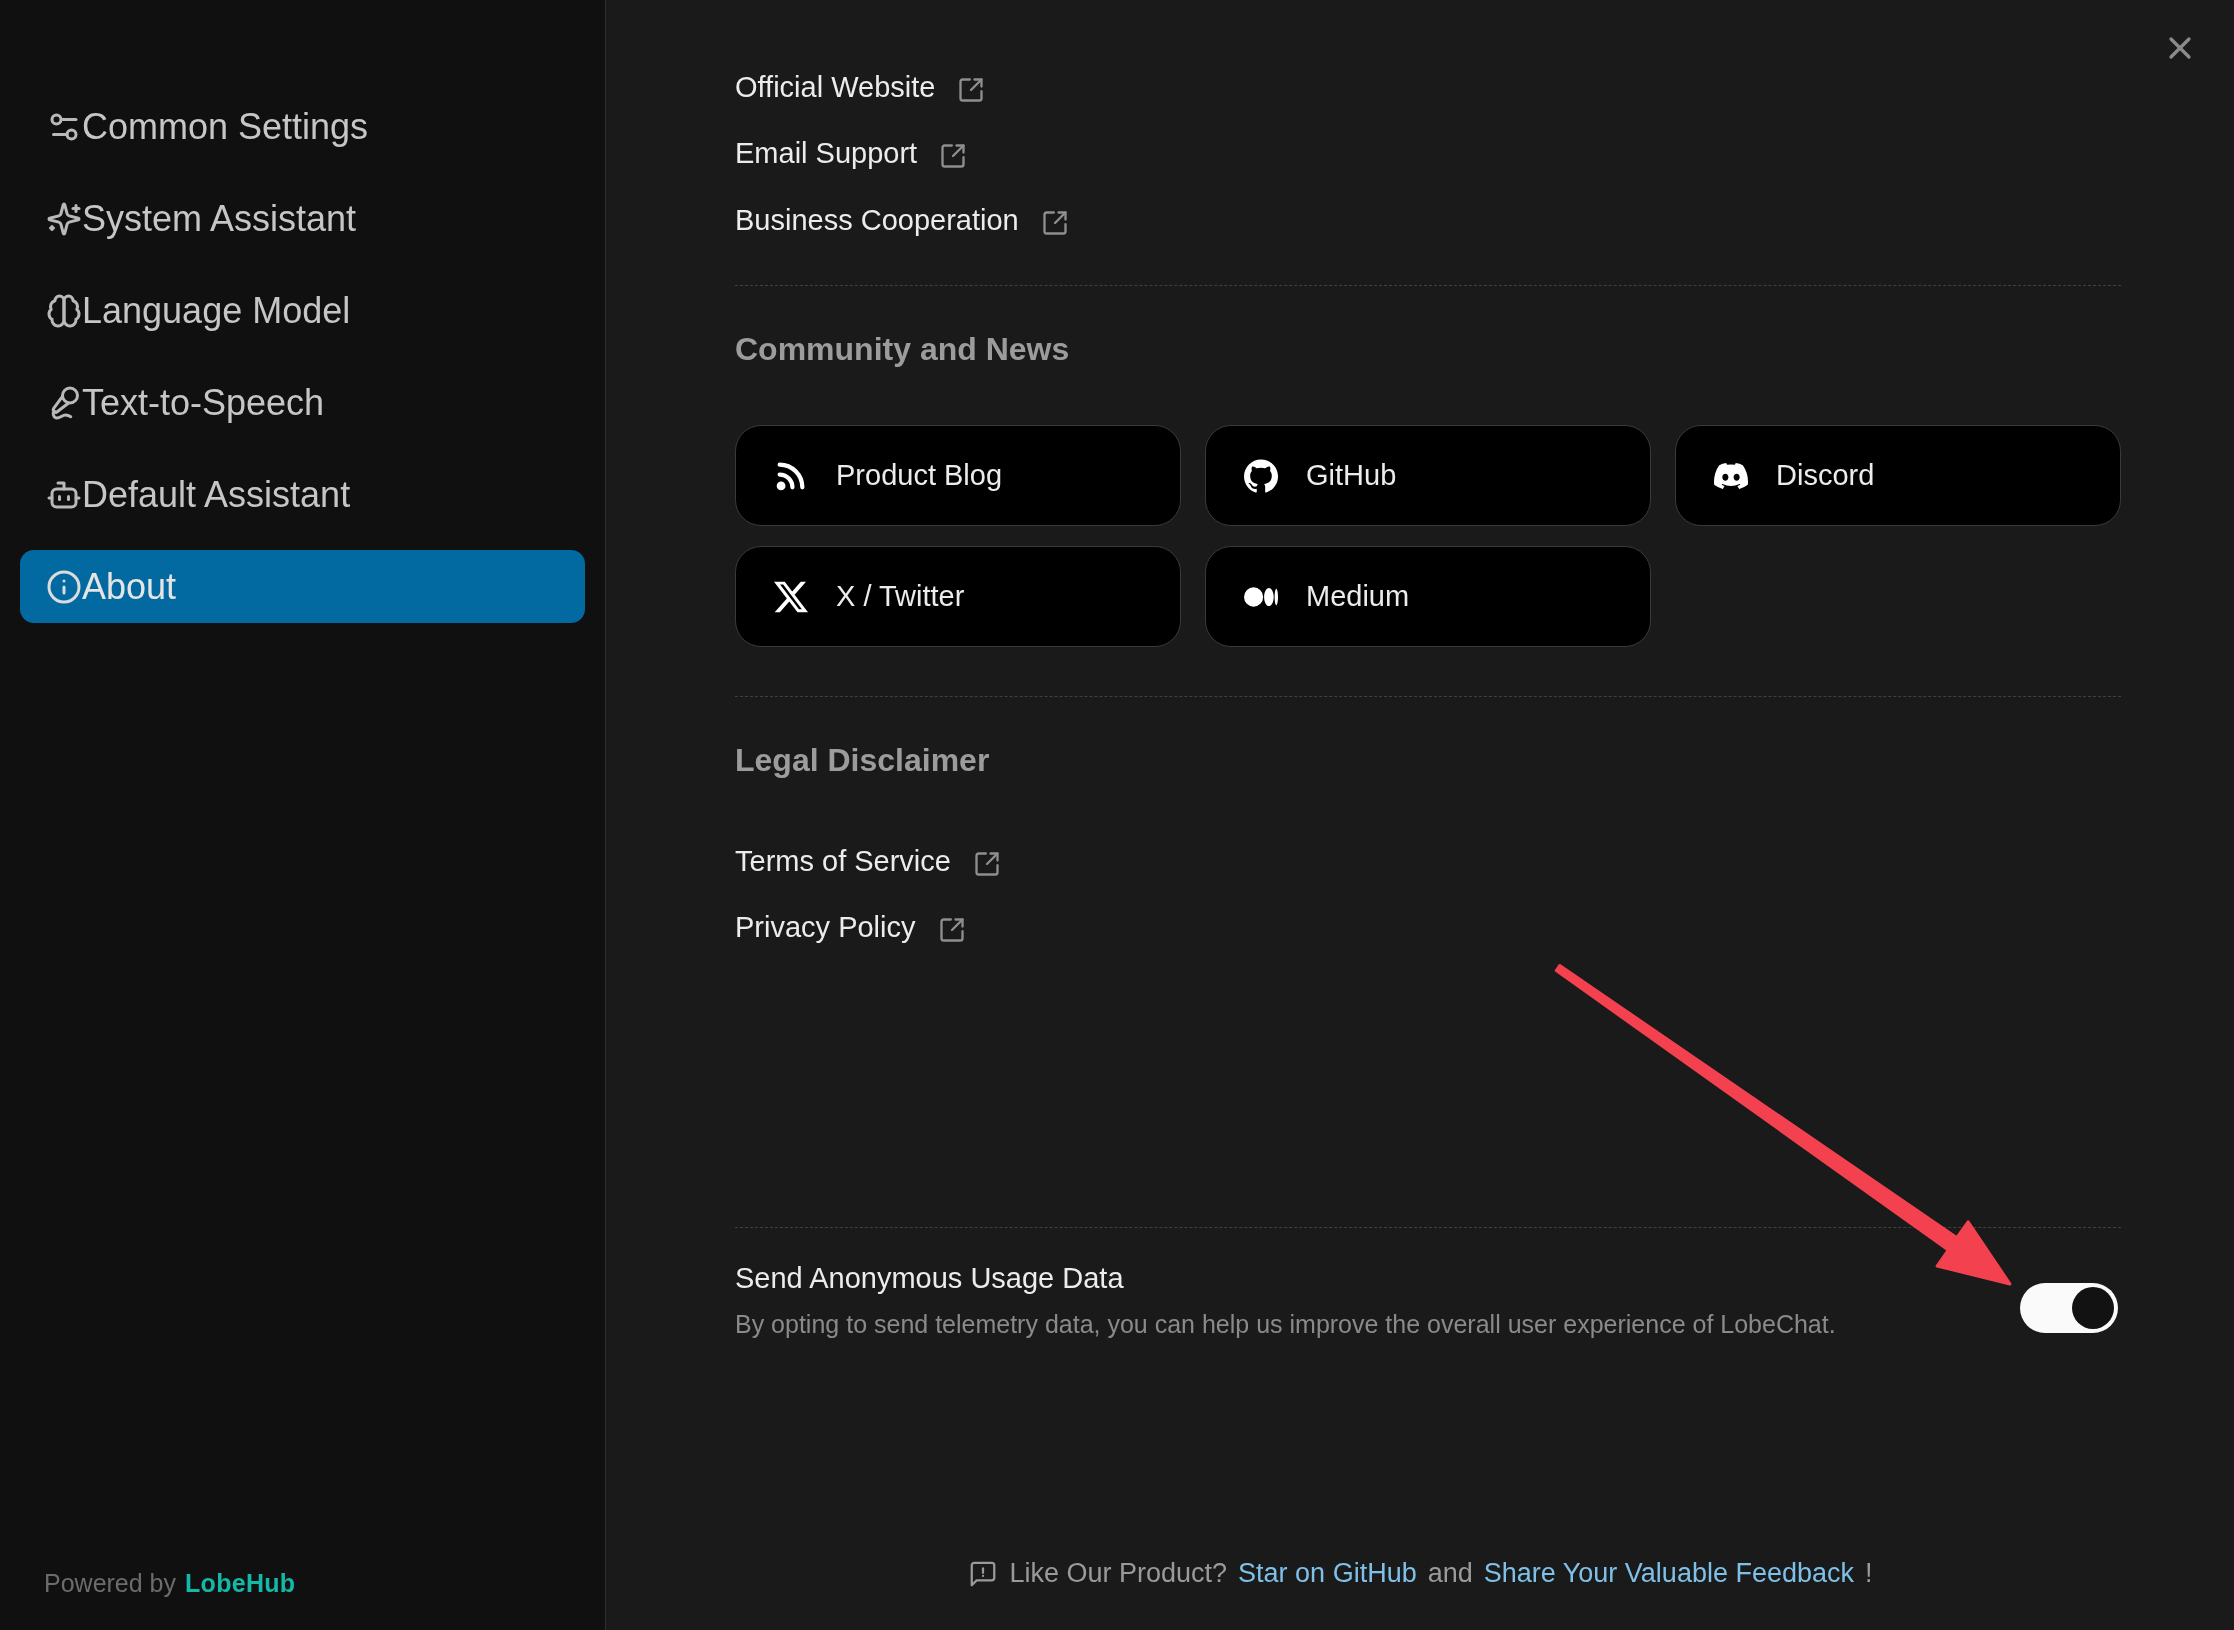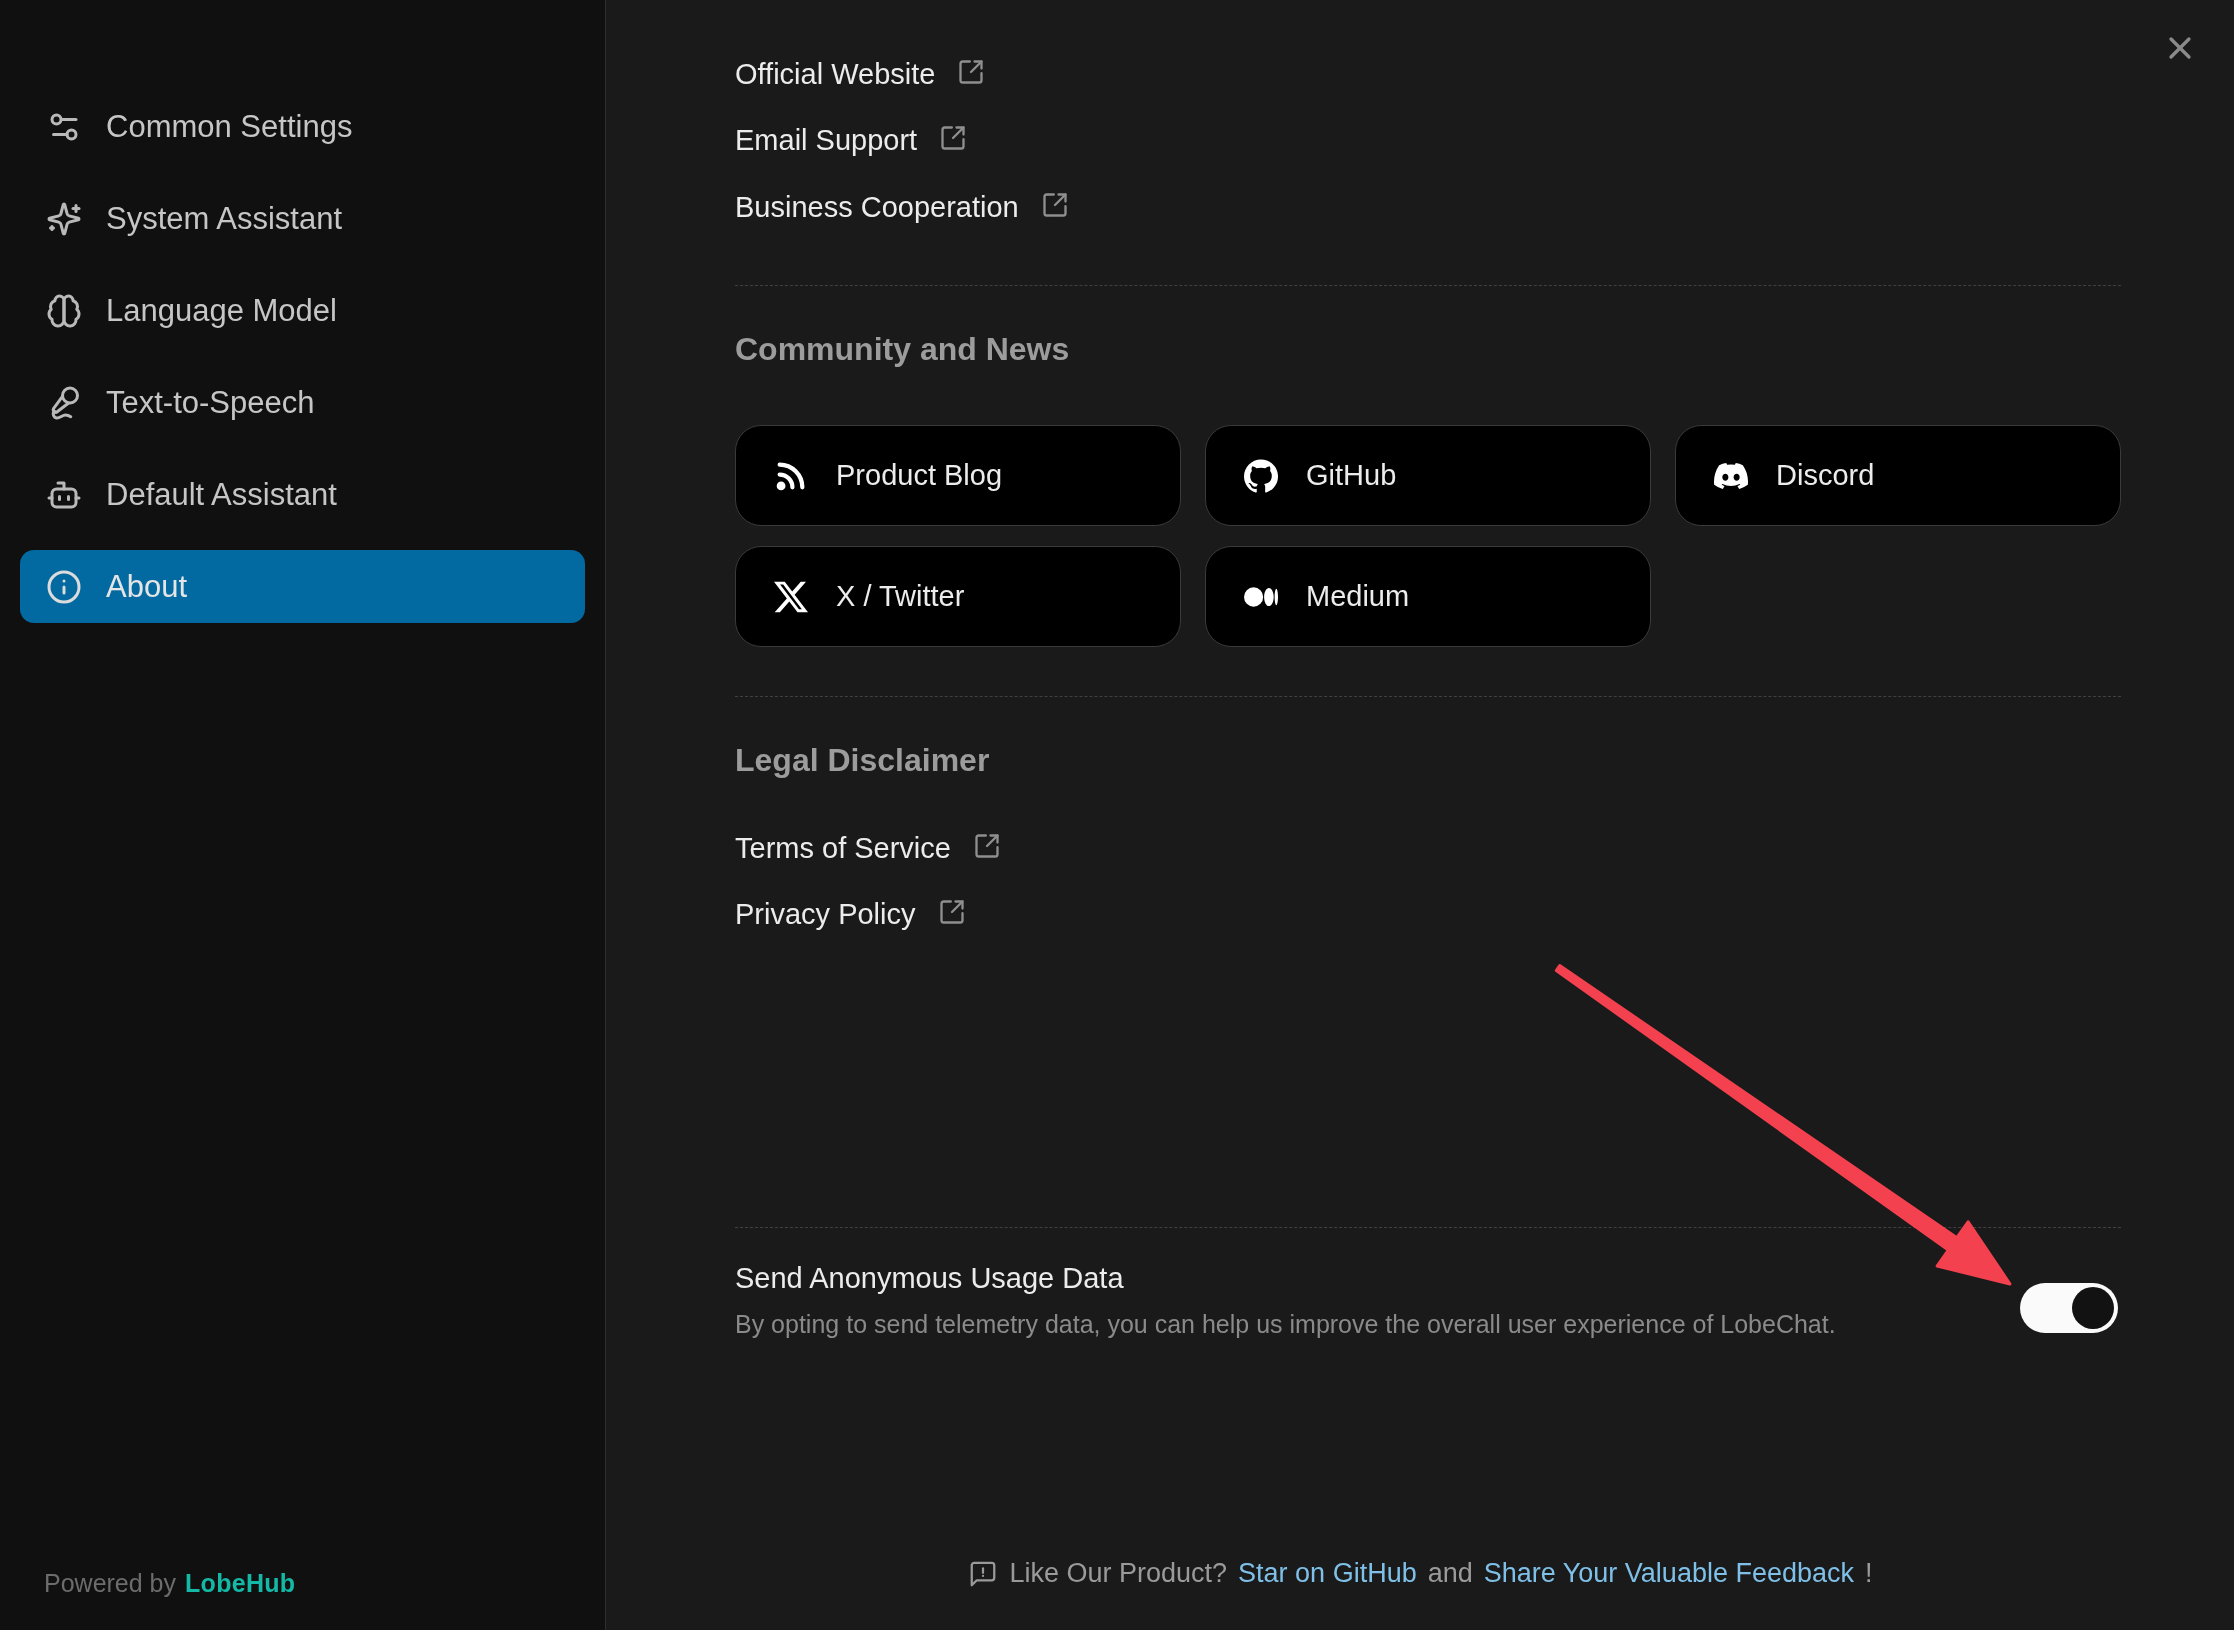--- a/index.html
+++ b/index.html
@@ -18,42 +18,42 @@
   .sidebar {
     position: absolute; left: 0; top: 0; bottom: 0; width: 606px;
     background: #101010;
     border-right: 1px solid #2e2e2e;
   }
   .sidebar-header { padding: 46px 44px 0 44px; }
   .sidebar-title { font-size: 52px; font-weight: 700; color: #fafafa; letter-spacing: -0.5px; }
   .sidebar-subtitle { margin-top: 24px; font-size: 27px; color: #7d7d7d; }
   .sidebar-nav { margin-top: 90px; padding: 0 20px; }
   .nav-item {
-    display: flex; align-items: center; gap: 24px;
+    display: flex; align-items: center; 
     height: 73px; padding-left: 26px; margin-bottom: 19px;
-    border-radius: 14px; color: #c6c6c6; font-size: 31px; cursor: pointer;
+    border-radius: 14px; color: #c6c6c6; font-size: 36px; cursor: pointer;
   }
   .nav-item svg { width: 36px; height: 36px; flex: none; color: #b9b9b9; }
   .nav-item.active { background: #0369a1; color: #e5e5e5; }
   .nav-item.active svg { color: #dcdcdc; }
   .sidebar-footer { position: absolute; left: 44px; bottom: 32px; font-size: 25px; color: #6c6c6c; }
   .sidebar-footer .brand { font-weight: 700; color: #14b8a6; margin-left: 9px; letter-spacing: 0.3px; }
 
   
   .main { position: absolute; left: 607px; top: 0; right: 0; bottom: 0; }
   .content-block { position: absolute; left: 128px; width: 1386px; }
 
   .close-btn { position: absolute; top: 30px; right: 36px; width: 36px; height: 36px; color: #8a8a8a; cursor: pointer; }
   .close-btn svg { width: 36px; height: 36px; }
 
   .section-heading { font-size: 32px; font-weight: 700; color: #9c9c9c; }
   .cut-heading { top: -30px; }
 
   .link-row {
-    display: flex; align-items: flex-start; gap: 22px;
+    display: flex; align-items: flex-end; gap: 22px;
     height: 46px; color: #ececec; font-size: 29px; cursor: pointer; width: max-content;
   }
   .link-row svg { width: 28px; height: 28px; color: #8f8f8f; }
 
   .divider { border-top: 1px dashed #404040; height: 0; }
 
   .btn-grid { display: grid; grid-template-columns: repeat(3, 446px); column-gap: 24px; row-gap: 20px; }
   .soc-btn {
     height: 101px; background: #000000; border: 1px solid #3a3a3a; border-radius: 26px;
     display: flex; align-items: center; gap: 28px; padding-left: 38px;

